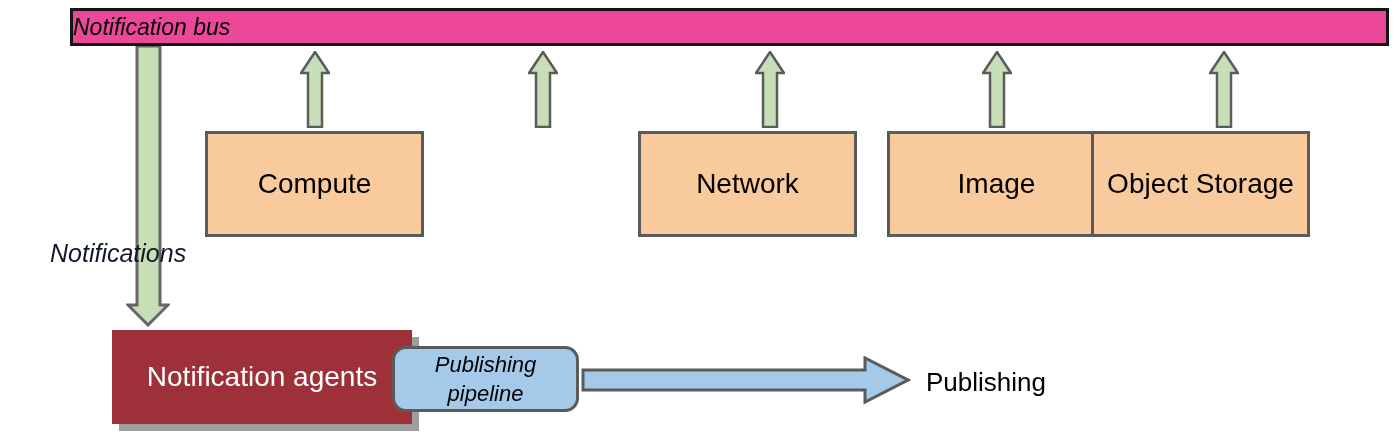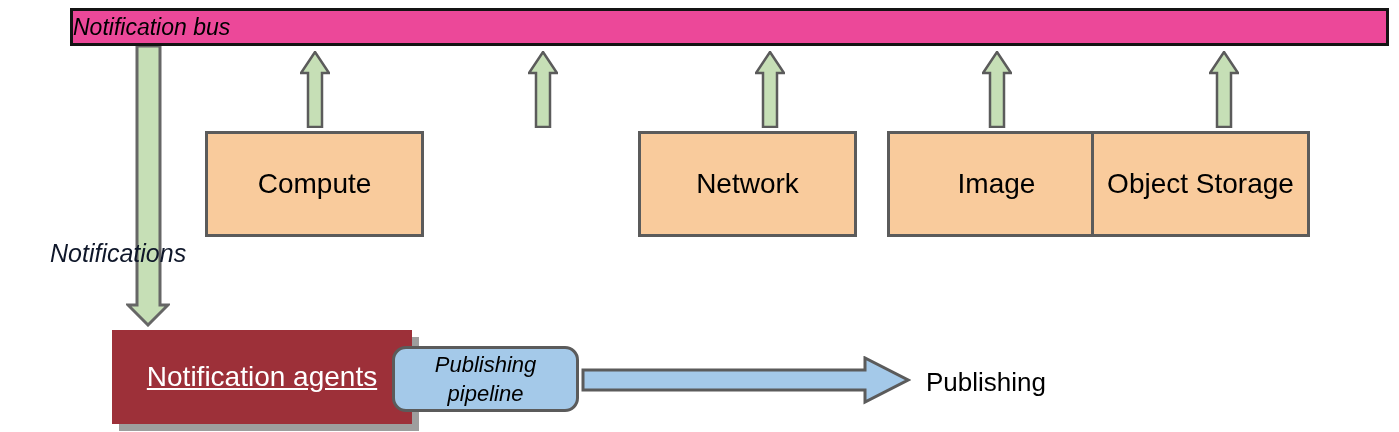--- a/index.html
+++ b/index.html
@@ -58,21 +58,20 @@
   
   .agents-box {
     left: 112px; top: 330px;
     width: 300px; height: 94px;
     background: #9d3039;
     box-shadow: 7px 7px 0 #9e9e9e;
     display: flex; align-items: center; justify-content: center;
     font-size: 28px;
     color: #ffffff;
     z-index: 1;
-    text-decoration: underline;
   }
 
   
   .pipeline-box {
     left: 392px; top: 346px;
     width: 187px; height: 66px;
     background: #a4c9e9;
     border: 3px solid #5b5b5b;
     border-radius: 14px;
     display: flex; flex-direction: column;

